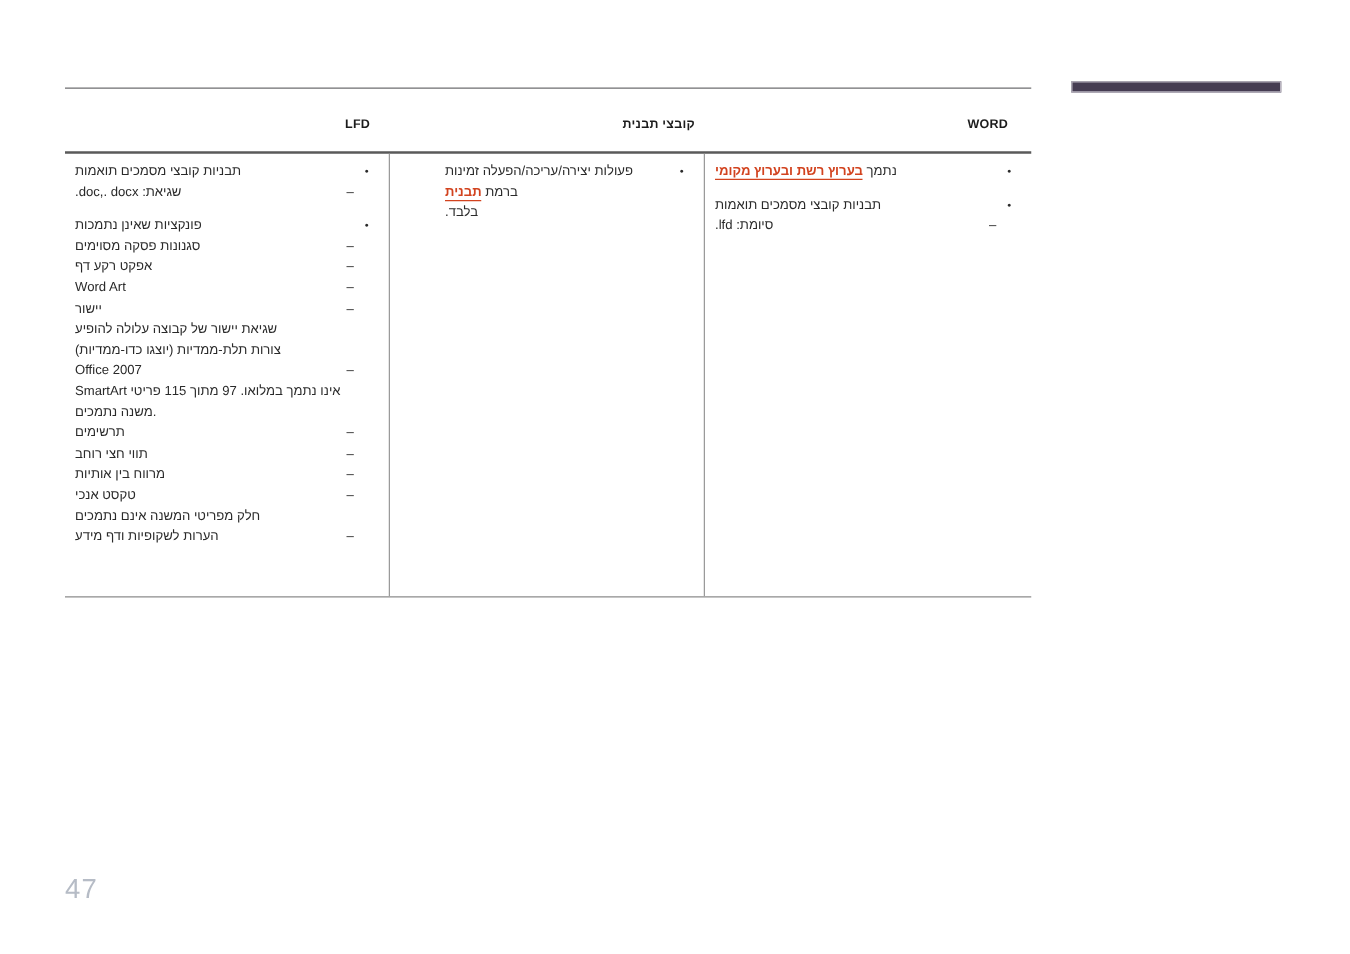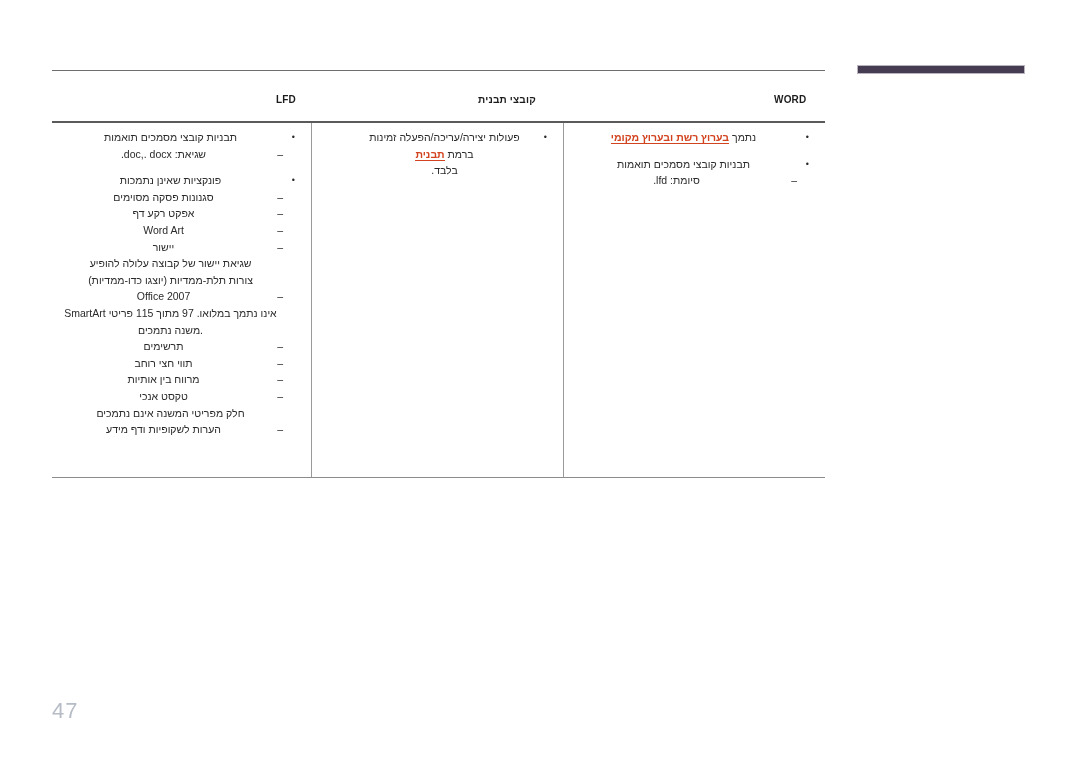--- a/index.html
+++ b/index.html
@@ -48,21 +48,21 @@
   .hdr {
     position: absolute;
     top: 0;
     font-size: 10px;
     font-weight: bold;
     color: #1c1c1c;
     letter-spacing: 0.2px;
     white-space: nowrap;
   }
   .hdr-lfd    { left: 224px; }
-  .hdr-center { left: 426px; }
+  .hdr-center { left: 446px; }
   .hdr-word   { left: 722px; }
 
   
   .table {
     position: absolute;
     left: 52px;
     top: 121px;
     width: 773px;
     height: 357px;
     border-top: 2px solid #5a5a5a;
@@ -78,21 +78,21 @@
   }
   .col-lfd    { width: 261px; }
   .col-center { width: 253px; border-right: 1px solid #9a9a9a; border-left: 1px solid #9a9a9a; padding-left: 44px; }
   .col-word   { width: 259px; }
 
   
   .line {
     font-size: 10.5px;
     line-height: 16.6px;
     color: #2a2a2a;
-    text-align: center;
+    text-align: left;
     white-space: nowrap;
     direction: rtl;
     unicode-bidi: plaintext;
   }
   .line.wrap { white-space: normal; }
   .lvl1 { padding-right: 22px; position: relative; }
   .lvl1::before {
     content: "\2022";
     position: absolute;
     right: 8px;

